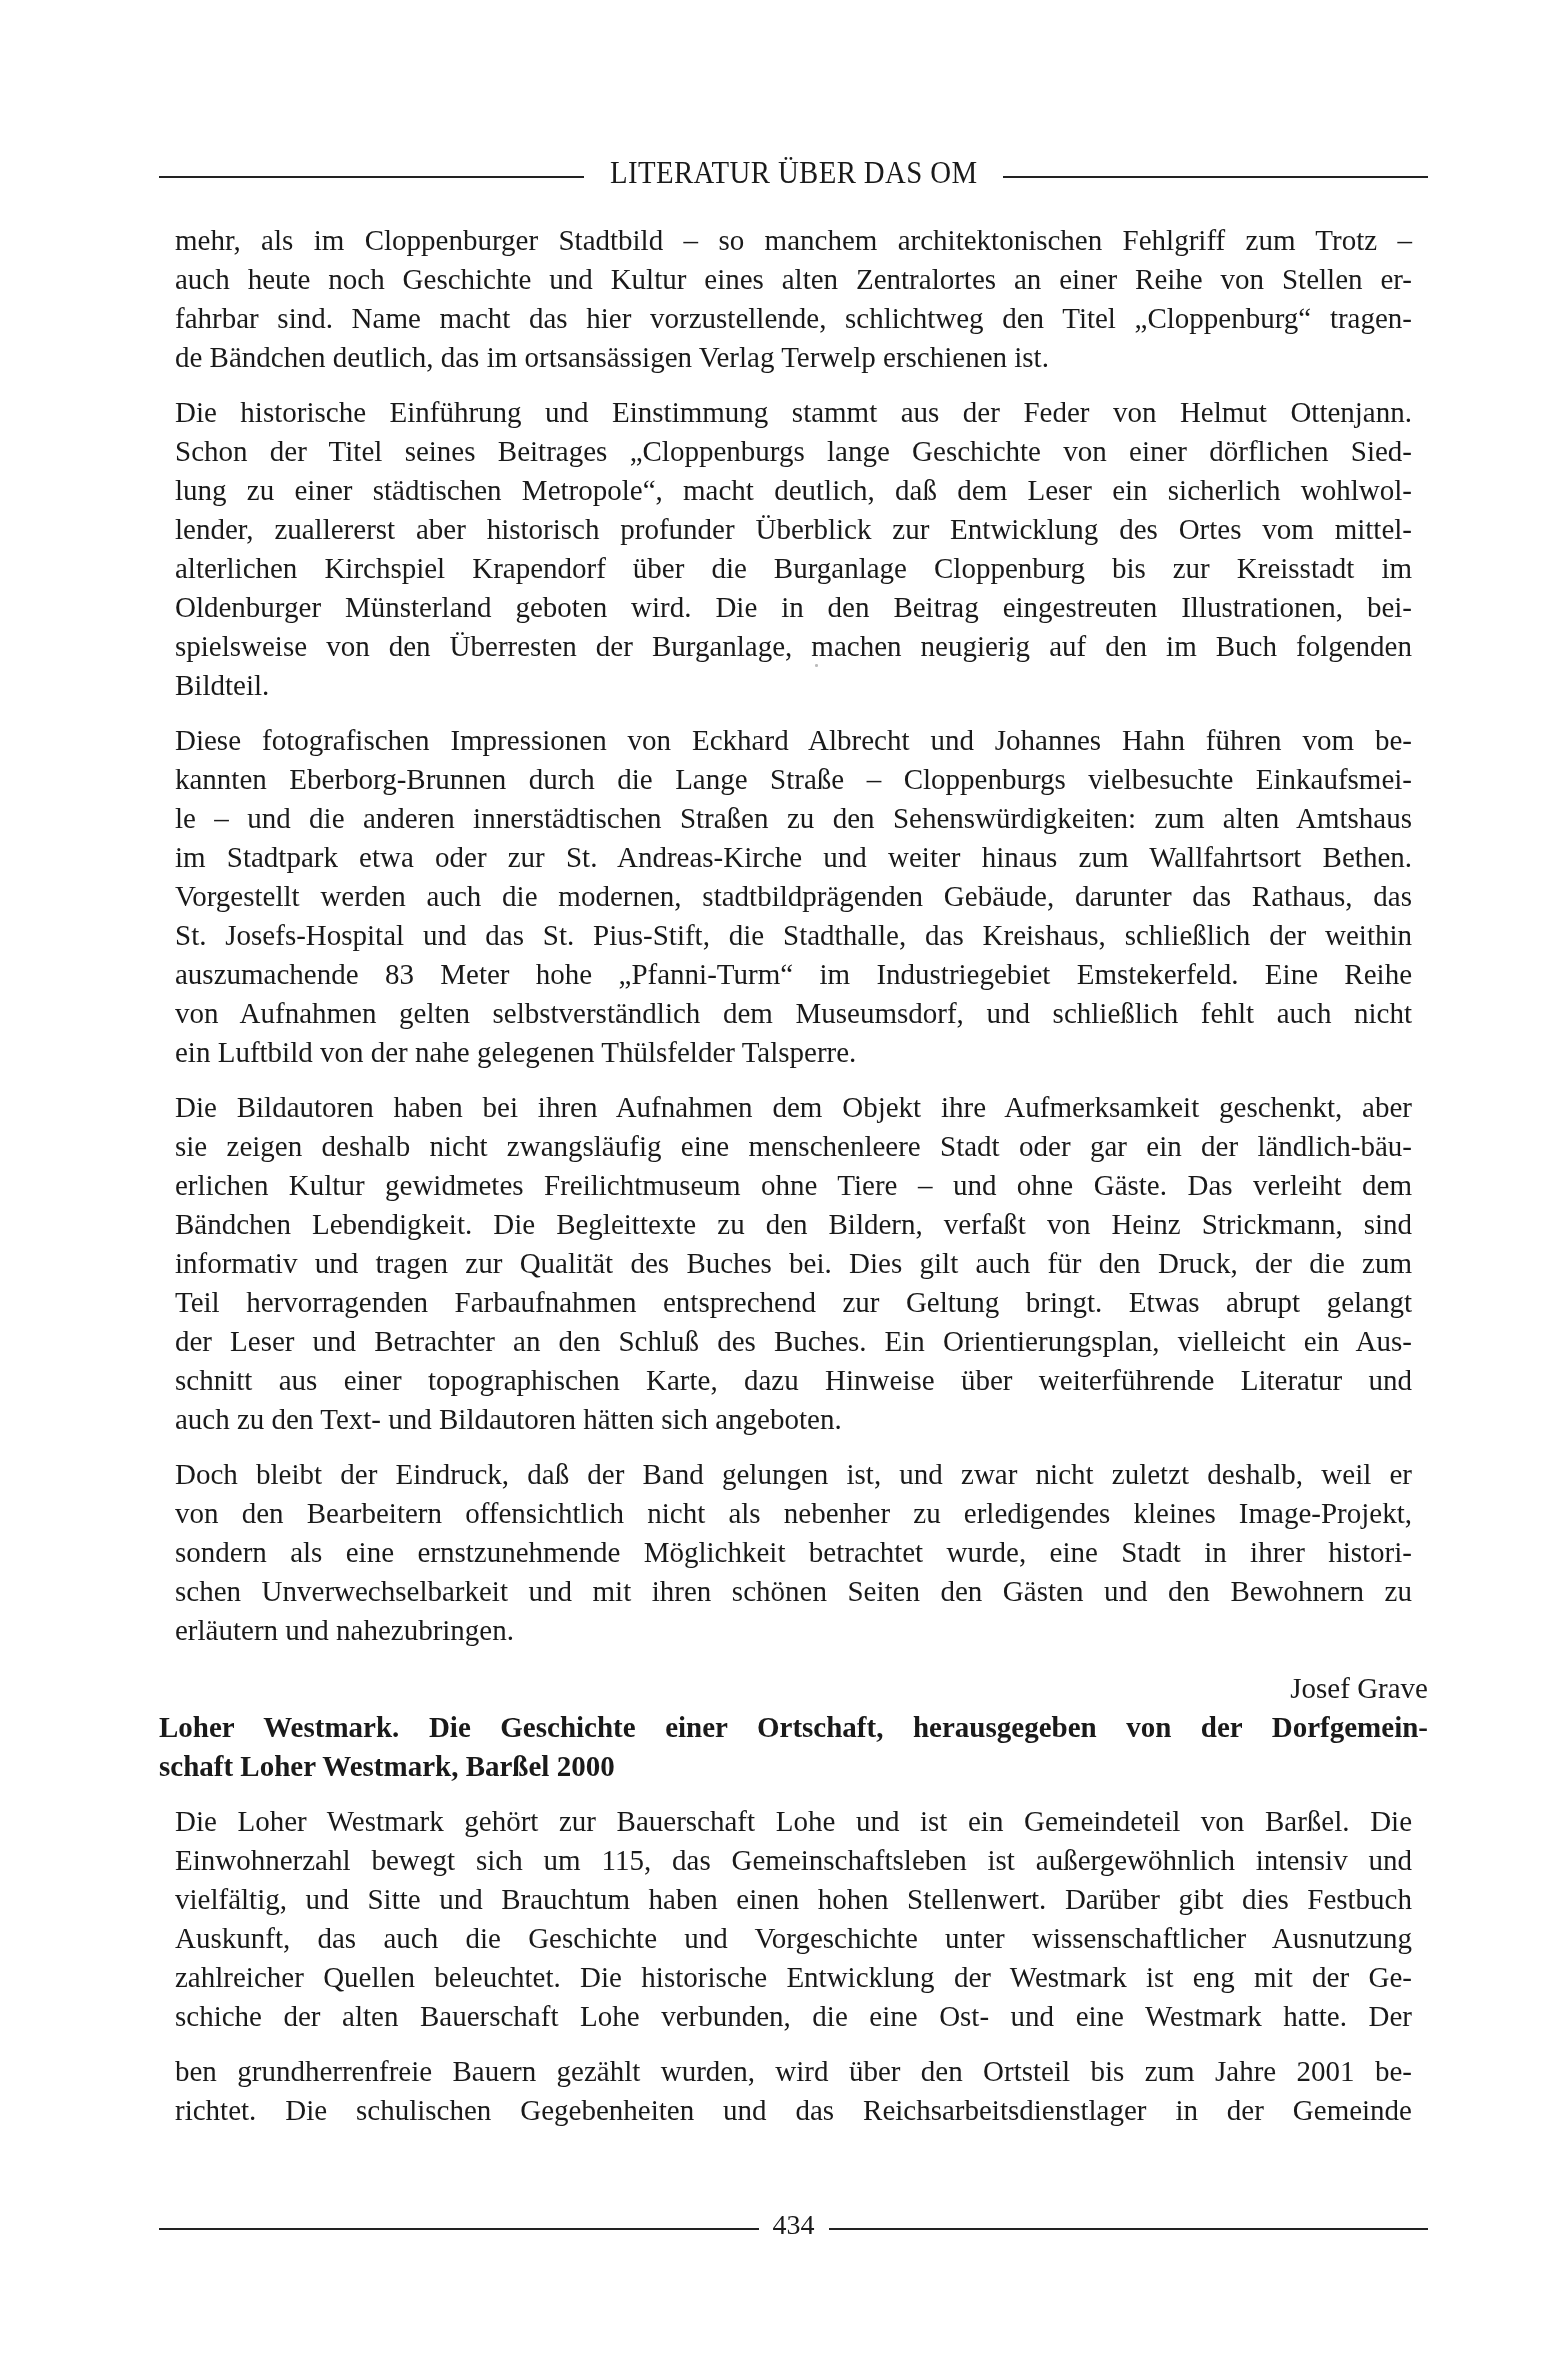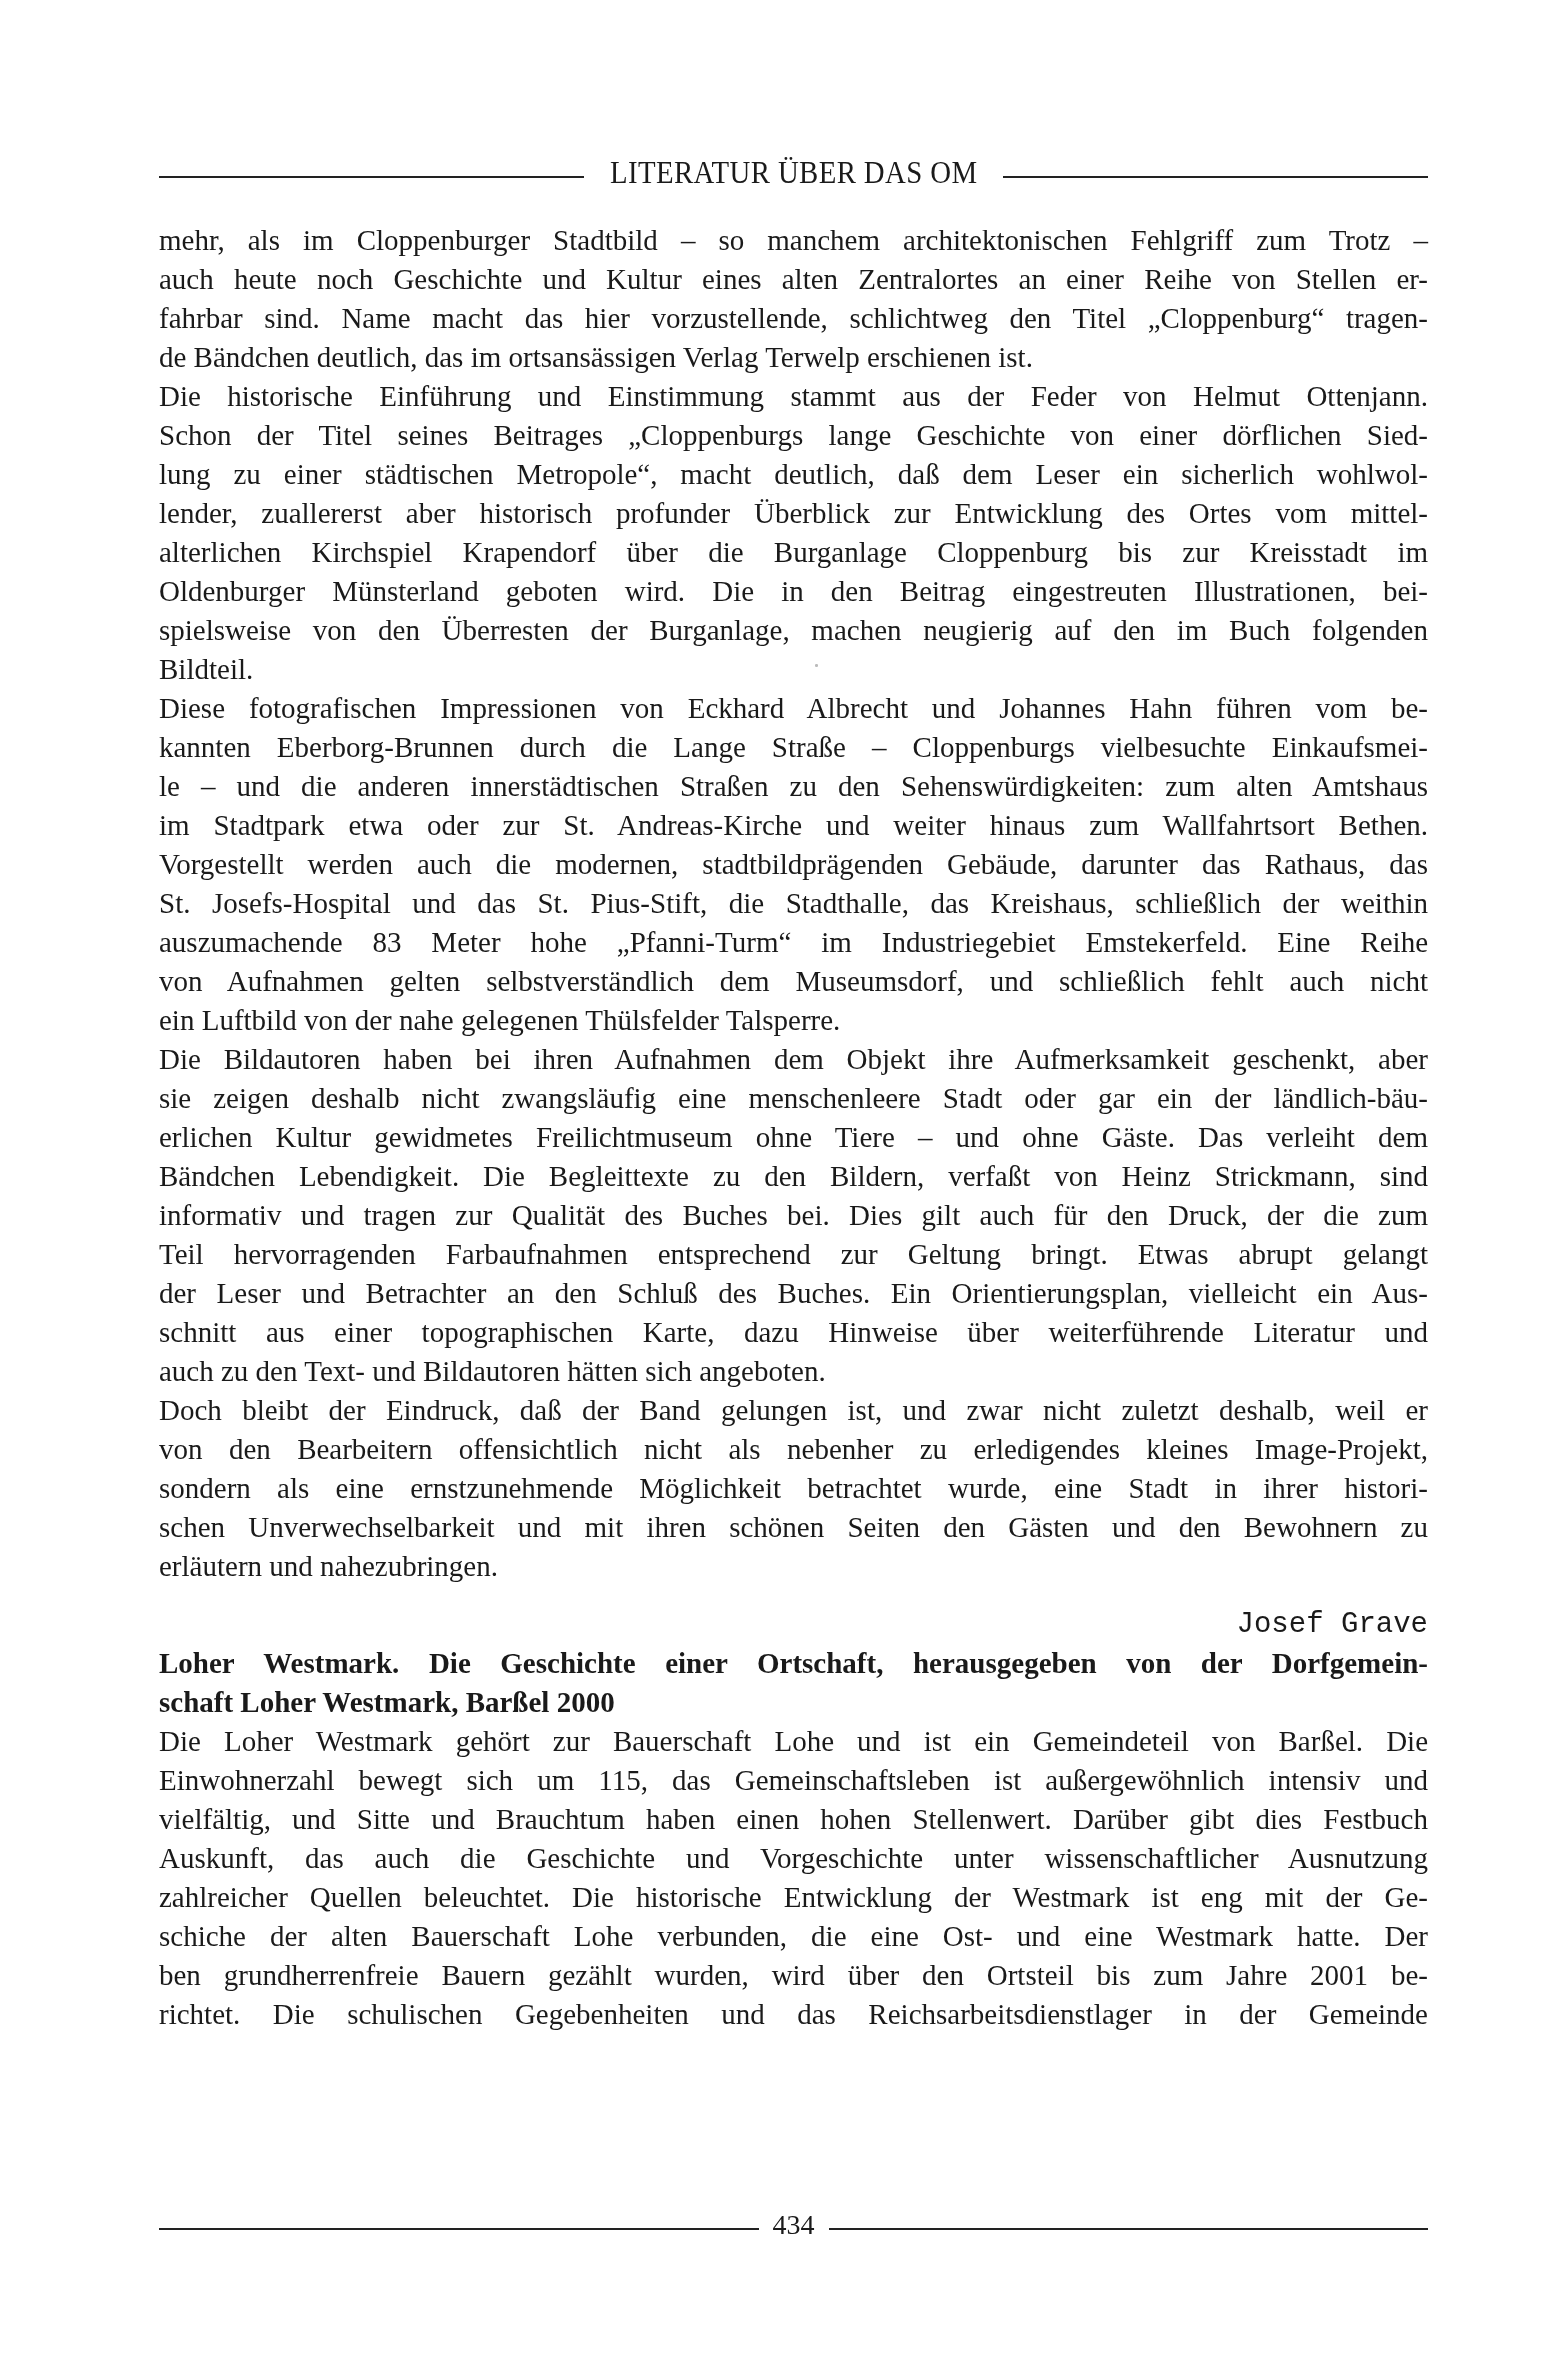--- a/index.html
+++ b/index.html
@@ -40,41 +40,40 @@
     transform: scaleX(0.93);
   }
   .body-text {
     margin-top: 19px;
     font-size: 29px;
     line-height: 39px;
     text-align: justify;
     hyphens: manual;
   }
   .body-text p {
-    margin: 0;
+    margin: 16px;
     text-align: justify;
     text-align-last: left;
   }
   .line {
     display: block;
     text-align: justify;
     text-align-last: justify;
     white-space: nowrap;
     height: 39px;
     overflow: visible;
   }
   .line.last {
     text-align-last: left;
   }
   .signature {
     text-align: right;
     font-size: 29px;
     line-height: 39px;
     margin-top: 19px;
-    font-family: Liberation Mono, monospace;
   }
   .heading2 {
     font-weight: bold;
     font-size: 29px;
     line-height: 39px;
   }
   .footer {
     position: absolute;
     left: 159px;
     top: 2209px;

